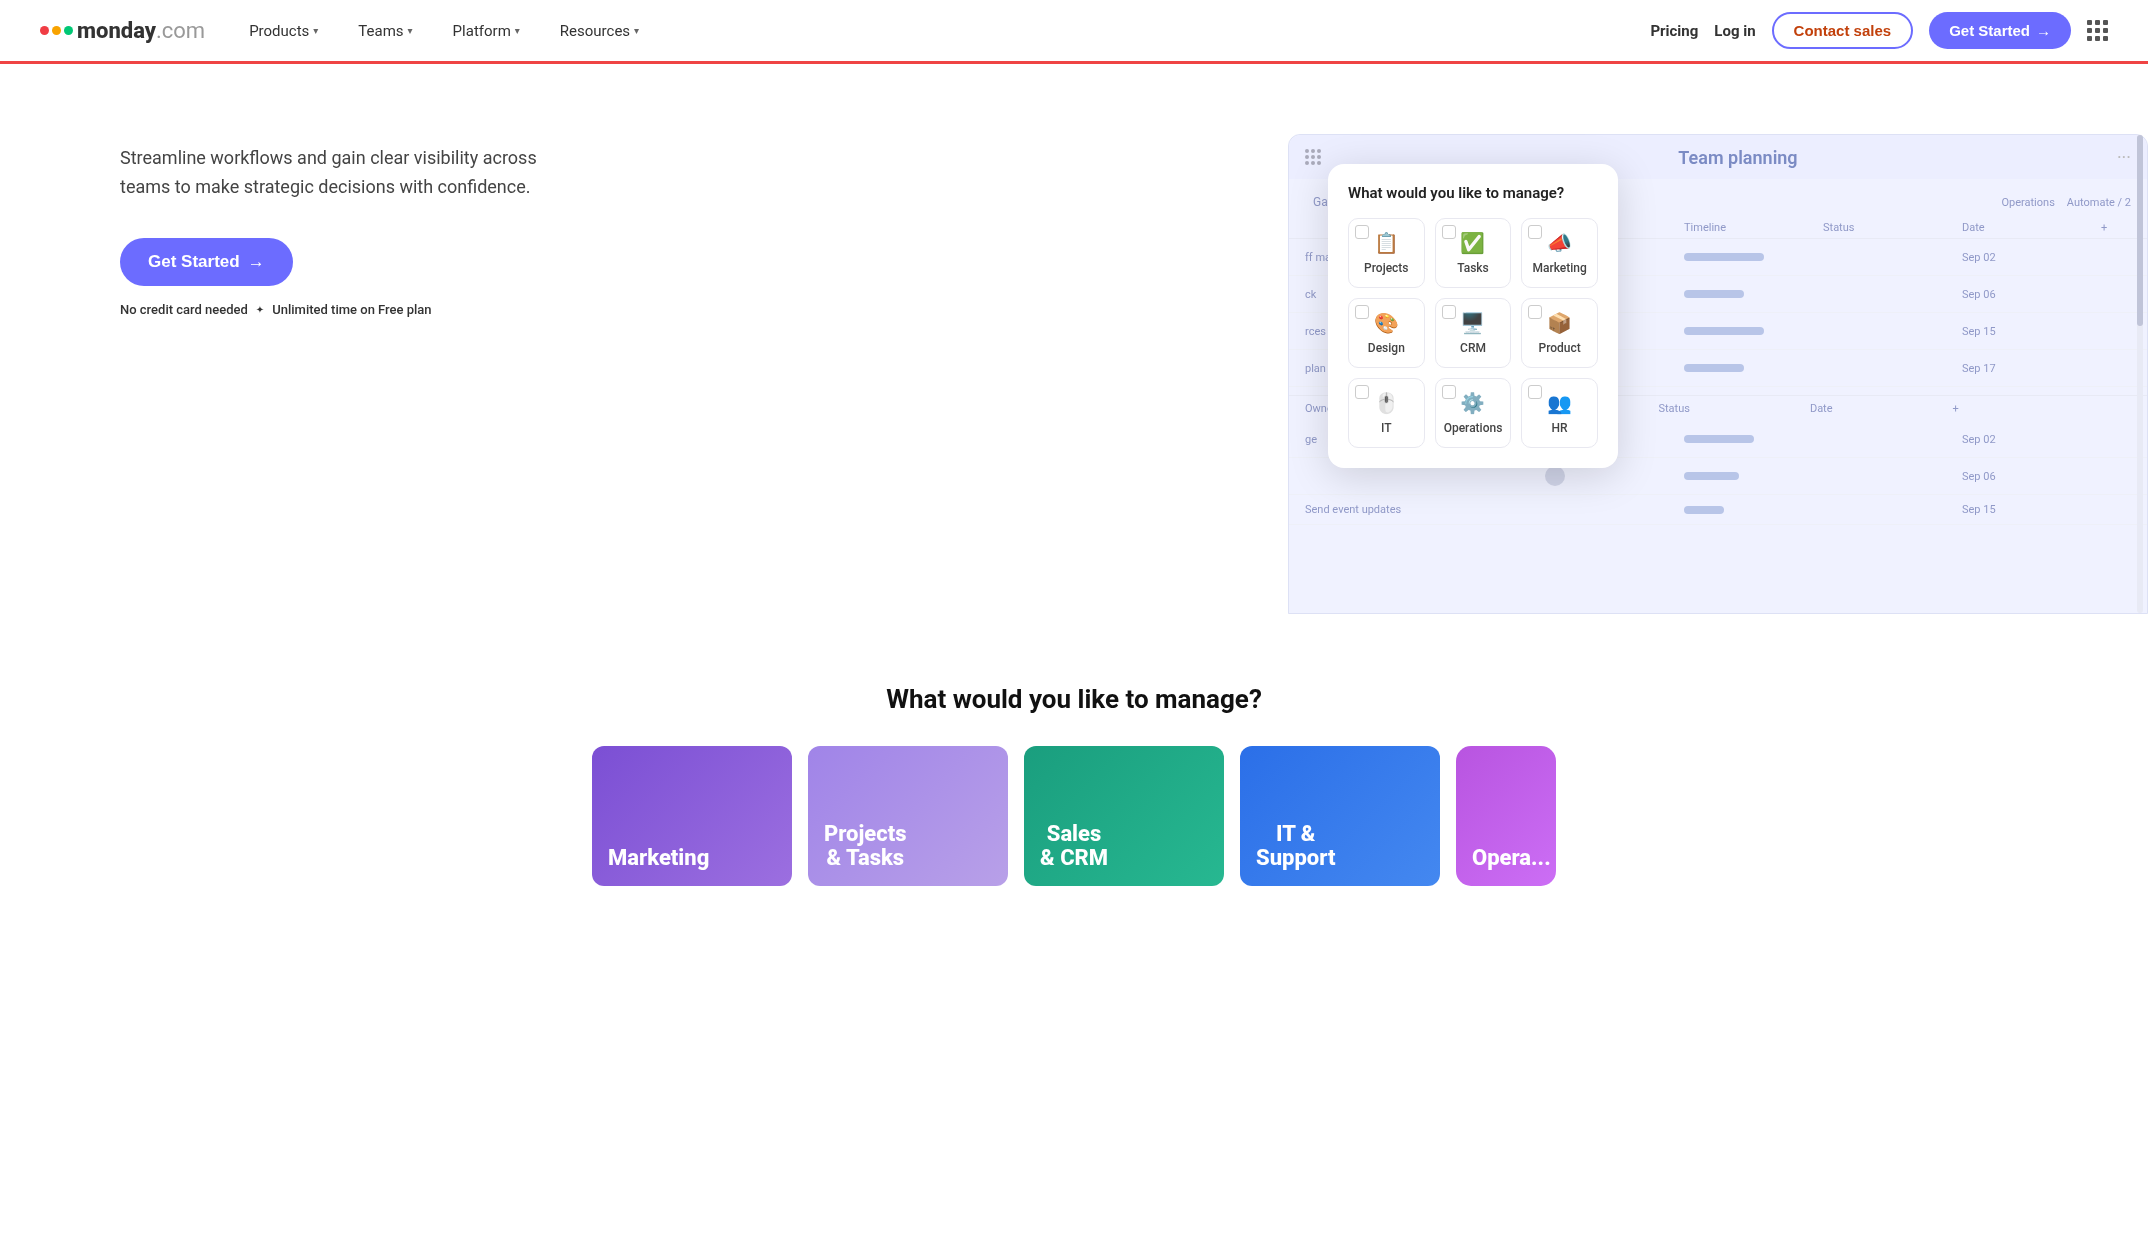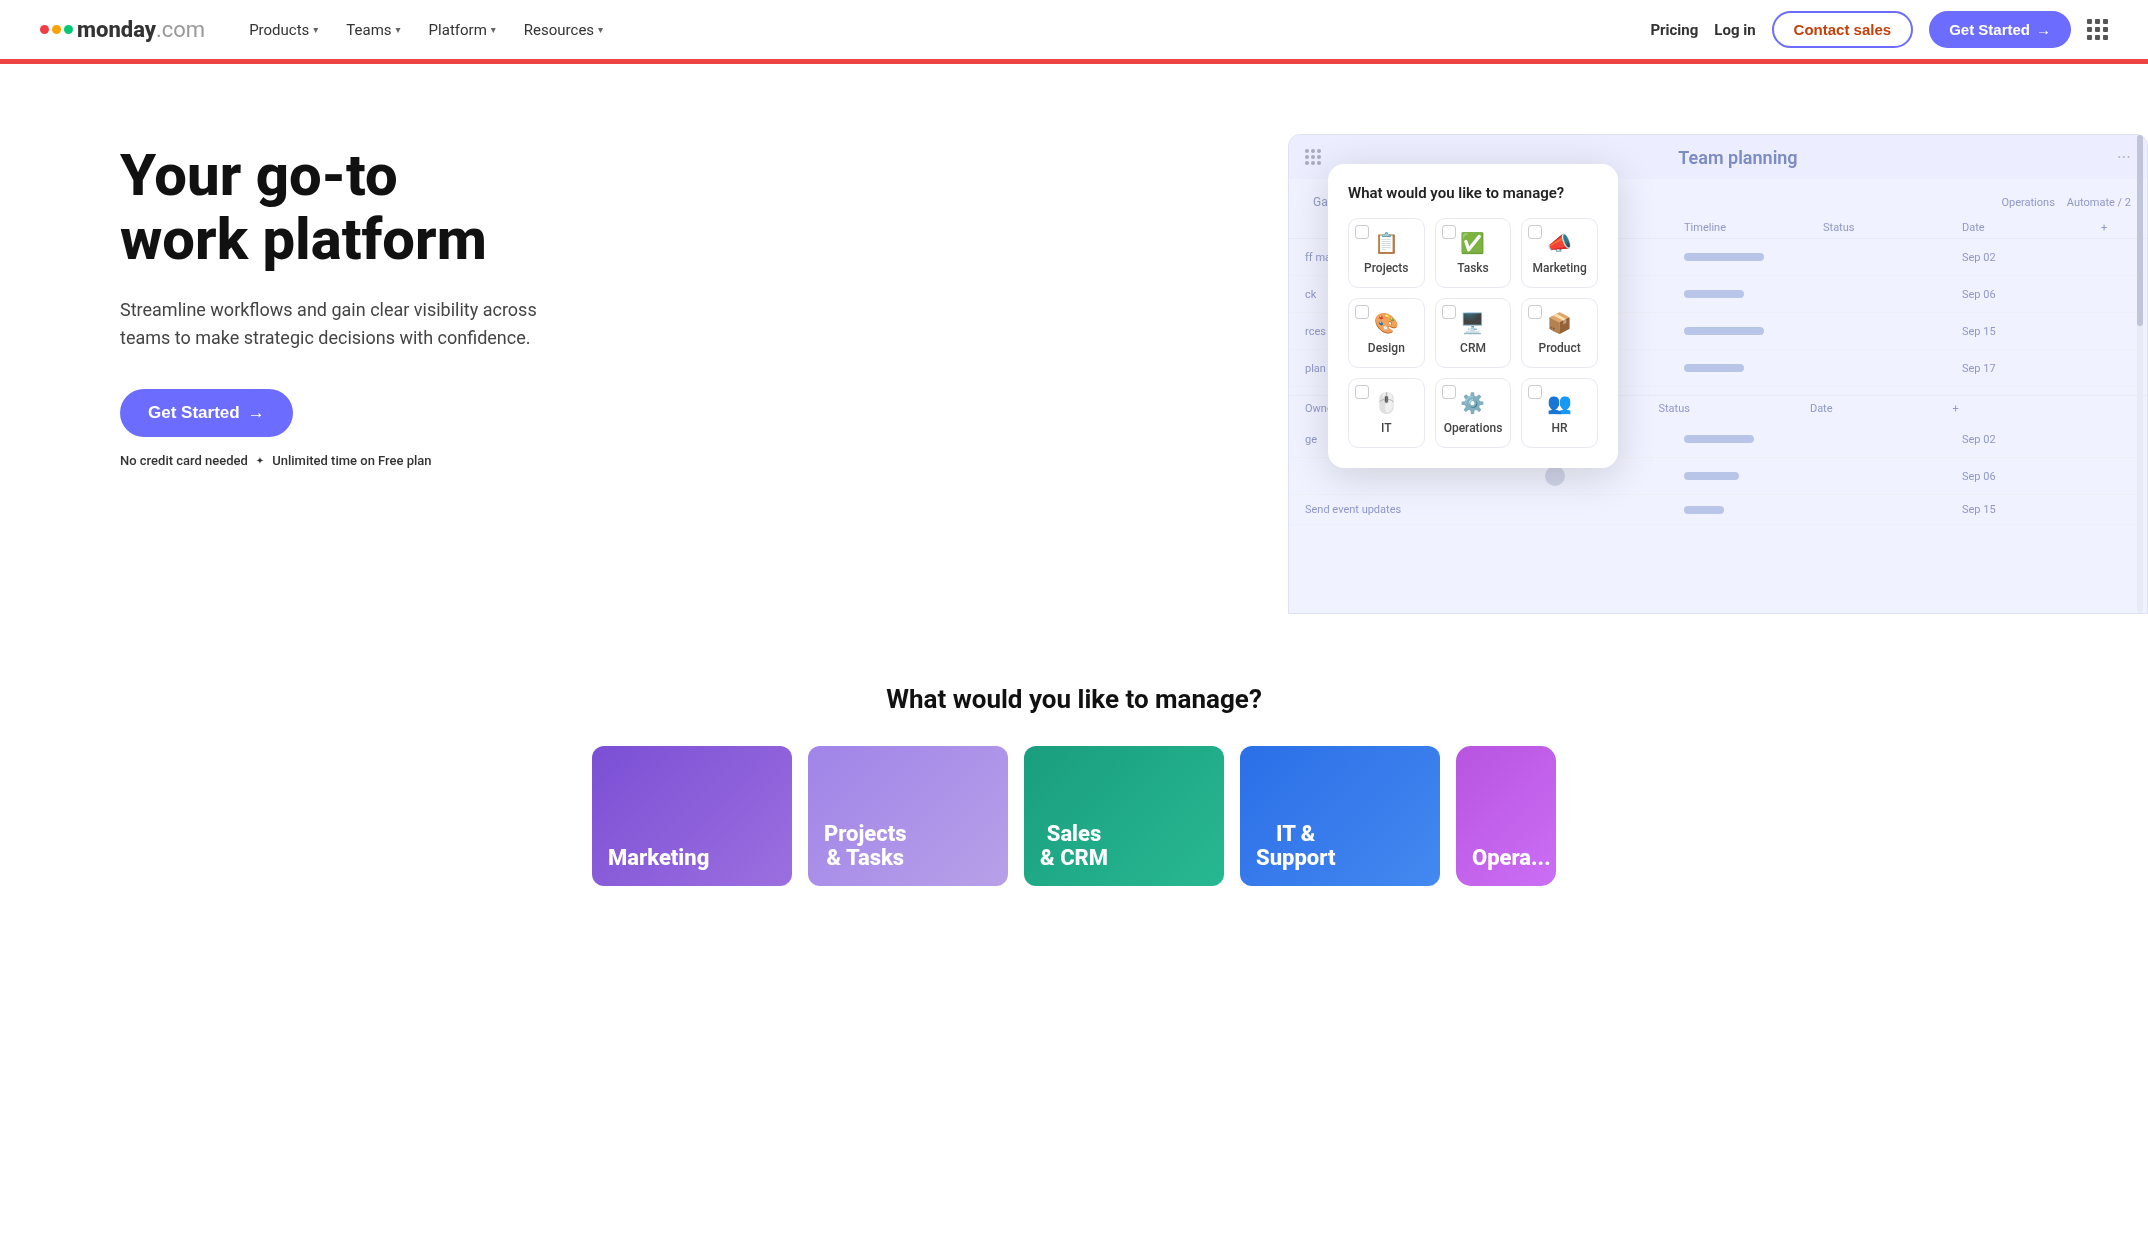--- a/index.html
+++ b/index.html
@@ -4,21 +4,21 @@
   <style>
     * { margin: 0; padding: 0; box-sizing: border-box; }
     body { font-family: -apple-system, BlinkMacSystemFont, 'Segoe UI', Roboto, sans-serif; background: #fff; overflow-x: hidden; }
 
     
     .navbar {
       display: flex;
       align-items: center;
       padding: 0 40px;
       height: 64px;
-      border-bottom: 5px solid #ef4444;
+      border-bottom: 3px solid #ef4444;
       position: sticky;
       top: 0;
       background: #fff;
       z-index: 100;
     }
     .navbar-logo {
       display: flex;
       align-items: center;
       margin-right: 32px;
       cursor: pointer;
@@ -39,21 +39,21 @@
       margin-right: 4px;
     }
     .logo-circle {
       width: 9px;
       height: 9px;
       border-radius: 50%;
     }
     .nav-items {
       display: flex;
       align-items: flex-end;
-      gap: 4px;
+      gap: 16px;
       flex: 1;
     }
     .nav-item {
       display: flex;
       align-items: center;
       gap: 4px;
       padding: 8px 12px;
       font-size: 15px;
       color: #333;
       cursor: pointer;
@@ -395,24 +395,20 @@
         <div class="dot-sq"></div>
       <div class="dot-sq"></div>
         <div class="dot-sq"></div>
         <div class="dot-sq"></div>
     </div>
   </div>
 </nav>
 
 <section class="hero">
   <div class="hero-text">
-    <h1 class="hero-title">
-      <span>Your go-to</span><br>
-      <span>work platform</span>
-    </h1>
     <p class="hero-subtitle">Streamline workflows and gain clear visibility across teams to make strategic decisions with confidence.</p>
     <button class="btn-get-started-hero">
       <span>Get Started</span>
       <span>→</span>
     </button>
     <div class="hero-note">
       <span>No credit card needed</span>
       <span class="diamond">✦</span>
       <span>Unlimited time on Free plan</span>
     </div>

